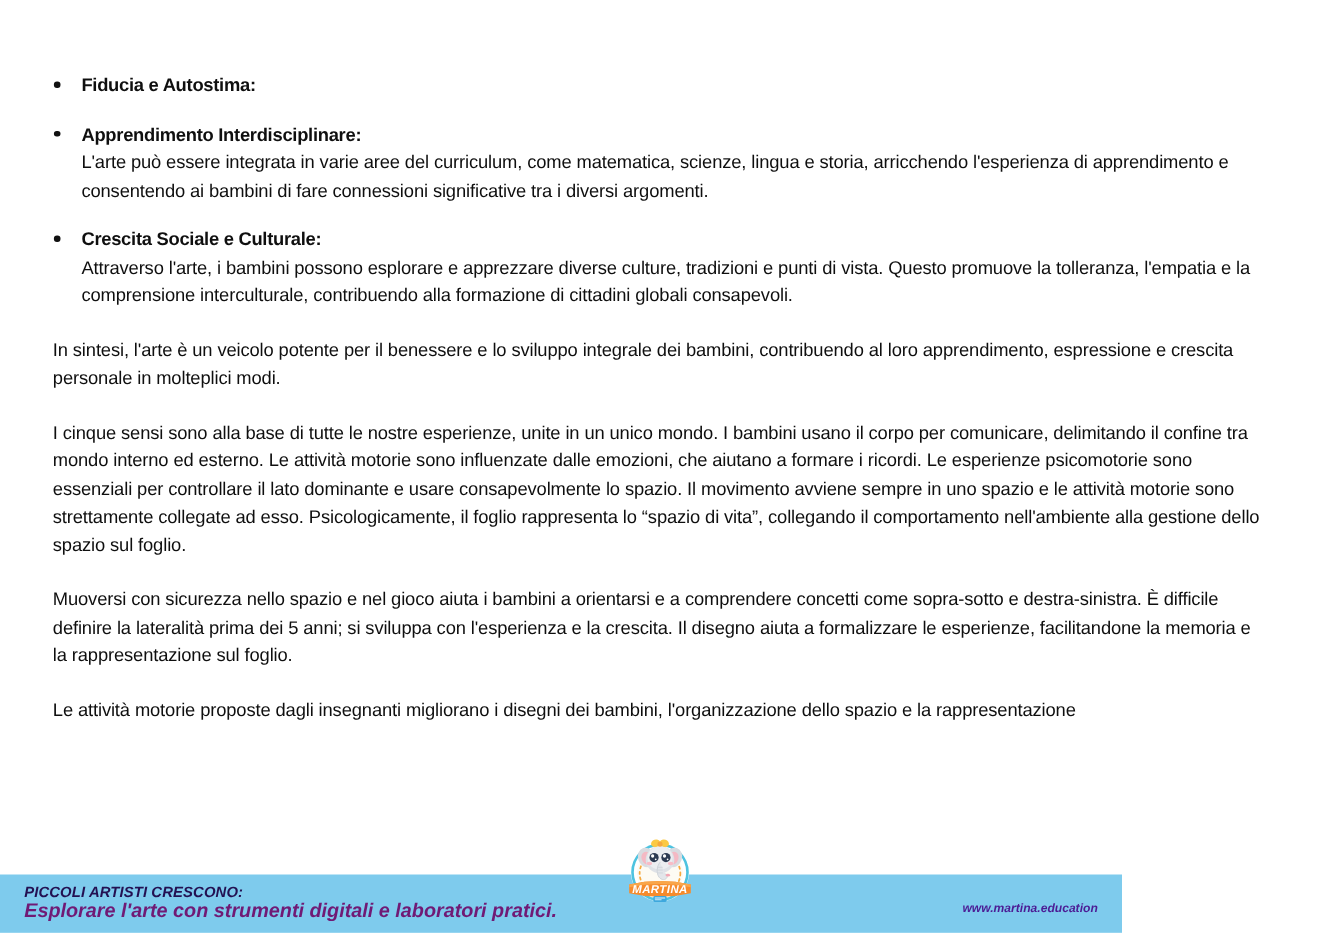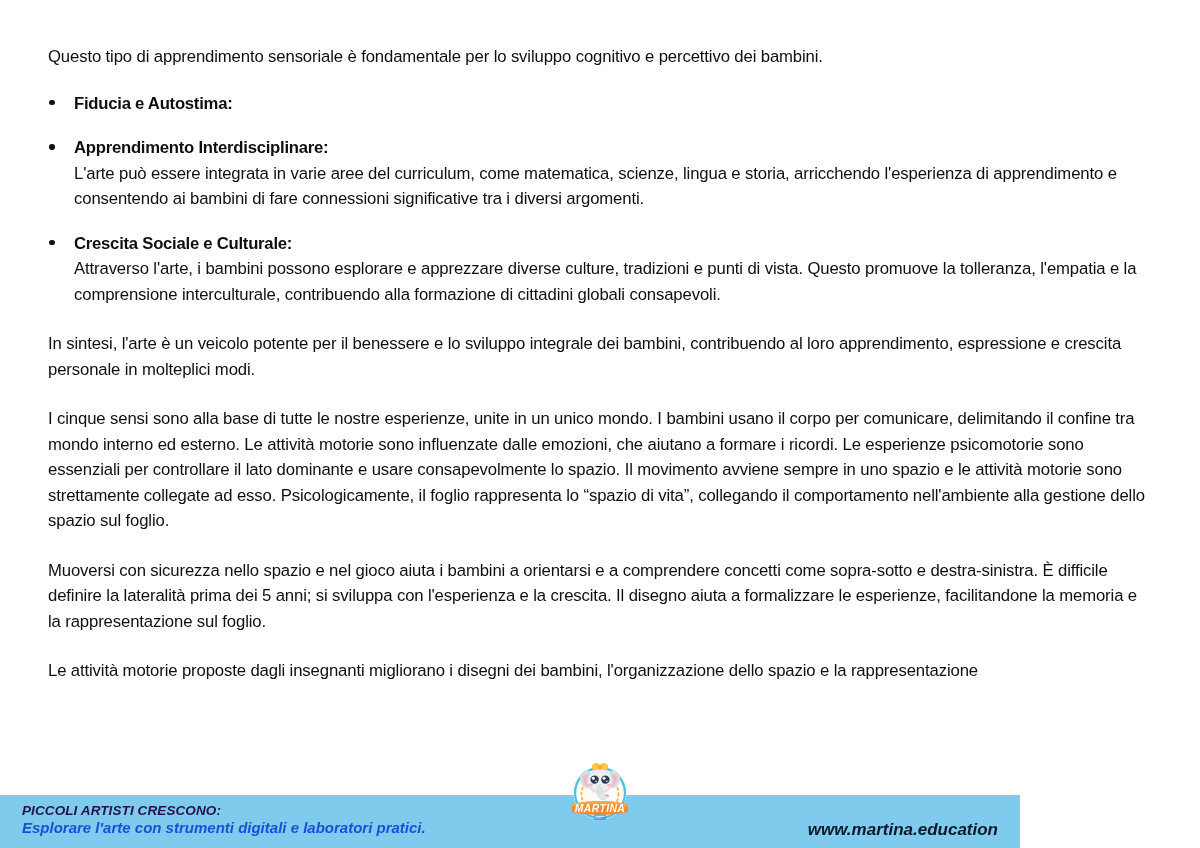--- a/index.html
+++ b/index.html
@@ -86,58 +86,57 @@
   .footer-title {
     font-size: 13.5px;
     font-weight: 700;
     font-style: italic;
     letter-spacing: 0.1px;
     color: #231152;
     line-height: 17px;
     white-space: nowrap;
   }
   .footer-sub {
-    font-size: 15px;
+    font-size: 18px;
     font-weight: 700;
     font-style: italic;
     letter-spacing: 0px;
-    color: #1d4ed8;
+    color: #701a75;
     line-height: 18px;
     white-space: nowrap;
   }
   .footer-url {
     position: absolute;
     right: 22px;
     top: 25px;
-    font-size: 17px;
+    font-size: 11px;
     font-weight: 700;
     font-style: italic;
     letter-spacing: 0px;
-    color: #0f172a;
+    color: #4c1d95;
     white-space: nowrap;
   }
 
   
   .logo {
     position: absolute;
     left: 566px;
     top: 757px;
     width: 68px;
     height: 70px;
     z-index: 5;
   }
   .logo svg { display: block; width: 68px; height: 70px; }
 </style>
 </head>
 <body>
 
 <div class="page">
   <div class="doc-body">
 
-    <p class="para">Questo tipo di apprendimento sensoriale è fondamentale per lo sviluppo cognitivo e percettivo dei bambini.</p>
 
     <div class="gap-intro"></div>
 
     <div class="bullet-item">
       <span class="bullet-dot"></span>
       <span class="bullet-head">Fiducia e Autostima:</span>
     </div>
 
     <div class="gap-bullet"></div>
 

